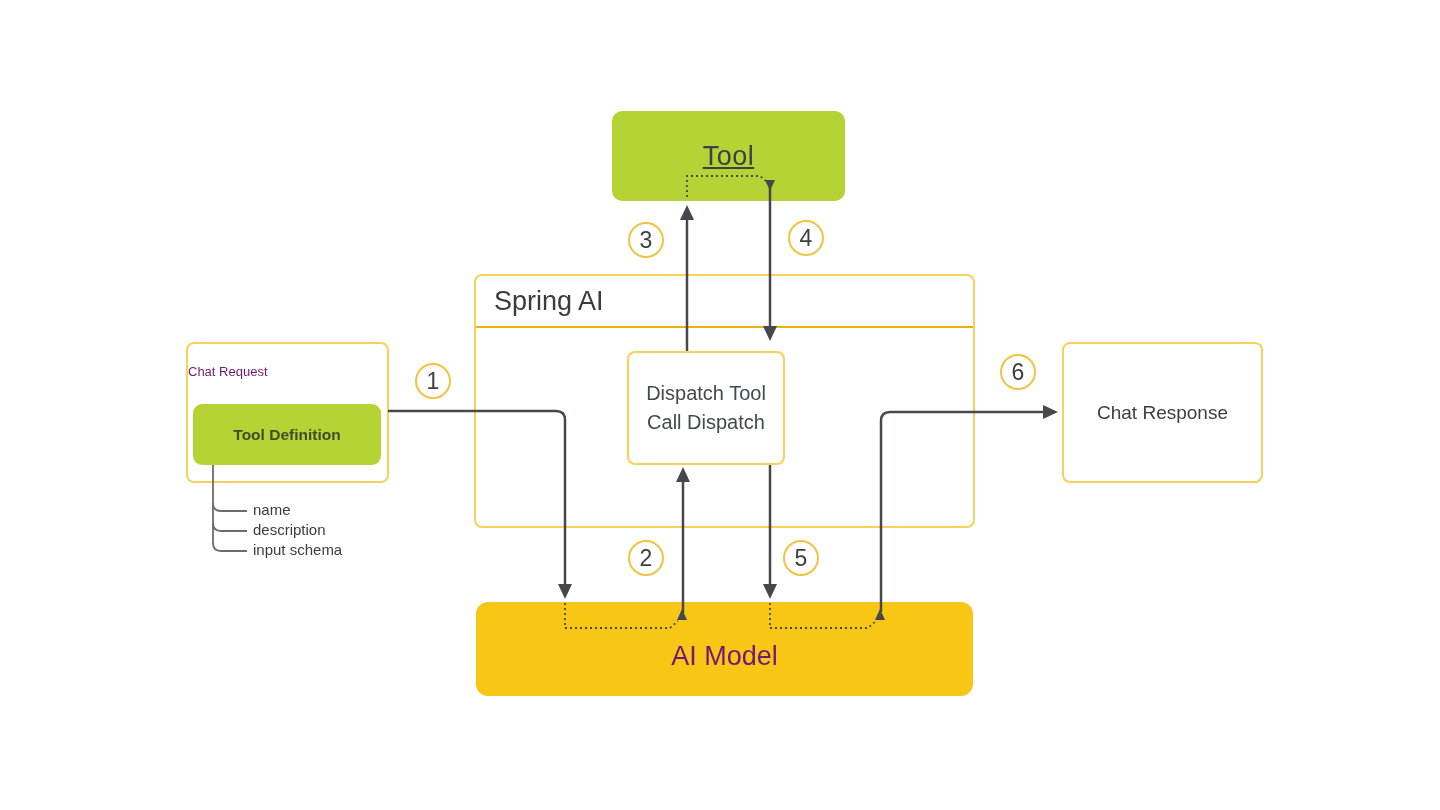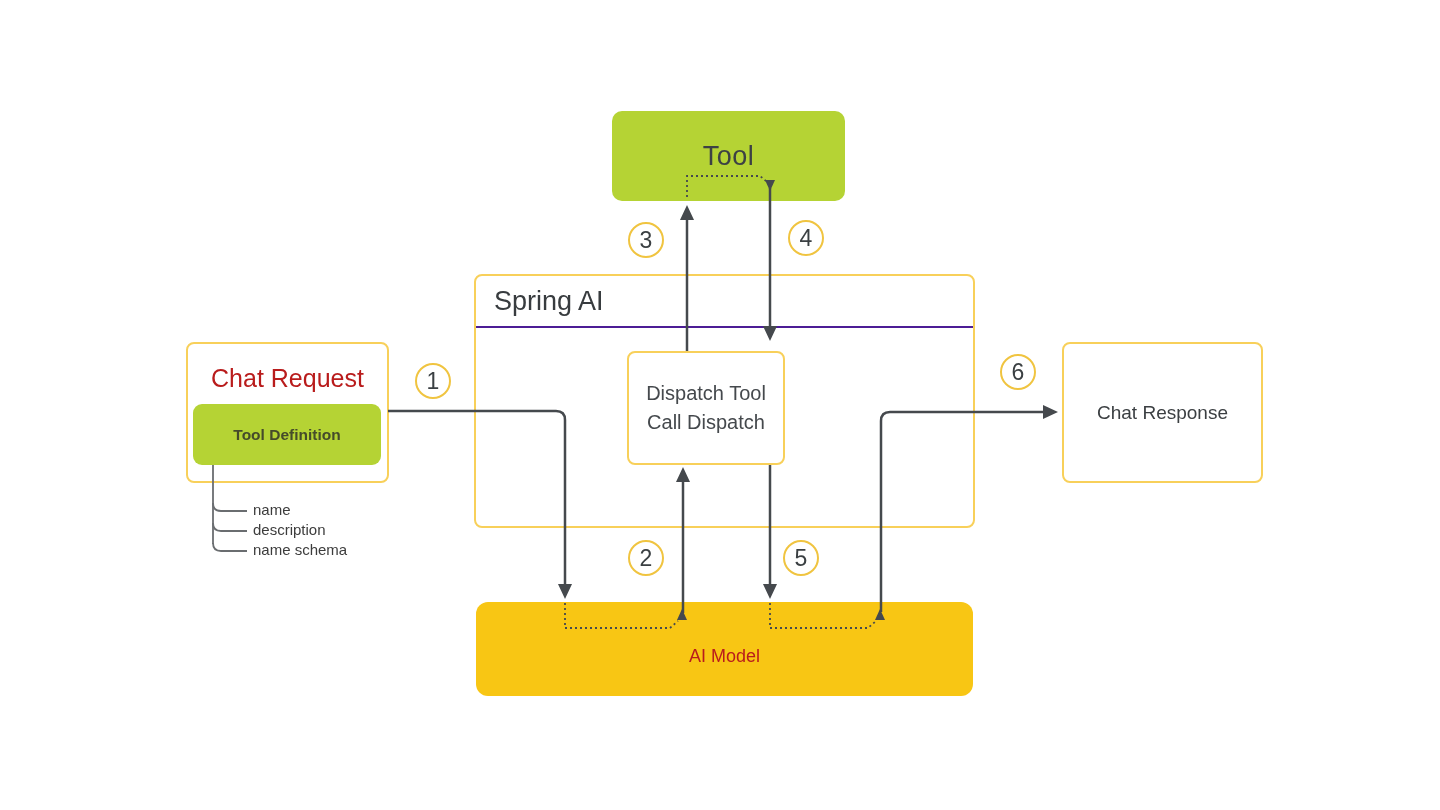--- a/index.html
+++ b/index.html
@@ -20,32 +20,32 @@
     box-sizing: border-box;
   }
   
   .tool-box {
     left: 612px; top: 111px; width: 233px; height: 90px;
     background: #b5d334;
     border-radius: 10px;
     display: flex; align-items: center; justify-content: center;
   }
   .tool-box .label {
-    font-size: 27px; color: #3d4144; letter-spacing: 0.5px;
+    font-size: 27px; color: #3d4144; letter-spacing: 0.5px; text-decoration: underline;
   }
   
   .spring-box {
     left: 474px; top: 274px; width: 501px; height: 254px;
     border: 2px solid #f8d05a;
     border-radius: 8px;
     background: transparent;
   }
   .spring-header {
     position: absolute; left: 0; top: 0; right: 0; height: 50px;
-    border-bottom: 2px solid #4c1d95;
+    border-bottom: 2px solid #eab308;
     display: flex; align-items: center;
     padding-left: 18px;
     text-align: center;
   }
   .spring-header .label {
     font-size: 27px; color: #383c3f;
   }
   
   .dispatch-box {
     left: 627px; top: 351px; width: 158px; height: 114px;
@@ -59,22 +59,21 @@
   }
   
   .chat-request-box {
     left: 186px; top: 342px; width: 203px; height: 141px;
     border: 2px solid #f8d05a;
     border-radius: 8px;
     background: #ffffff;
   }
   .chat-request-title {
     position: absolute; left: 0; right: 0; top: 20px;
-    text-align: center;
-    font-size: 25px; color: #b91c1c;
+    font-size: 13px; color: #701a75;
   }
   
   .tool-def-box {
     left: 193px; top: 404px; width: 188px; height: 61px;
     background: #b5d334;
     border-radius: 9px;
     display: flex; align-items: center; justify-content: center;
   }
   .tool-def-box .label {
     font-size: 15.5px; font-weight: 700; color: #454b2a;
@@ -92,21 +91,21 @@
   }
   
   .ai-model-box {
     left: 476px; top: 602px; width: 497px; height: 94px;
     background: #f8c614;
     border-radius: 12px;
     display: flex; align-items: center; justify-content: center;
     padding-top: 14px;
   }
   .ai-model-box .label {
-    font-size: 18px; color: #b91c1c;
+    font-size: 27px; color: #701a75;
   }
   
   .step-circle {
     position: absolute;
     width: 36px; height: 36px;
     border: 2px solid #f0c440;
     border-radius: 50%;
     background: #ffffff;
     display: flex; align-items: center; justify-content: center;
     font-size: 23px; color: #3b4043;
@@ -158,21 +157,21 @@
   <div class="node chat-response-box">
     <span class="label">Chat Response</span>
   </div>
 
   <div class="node ai-model-box">
     <span class="label">AI Model</span>
   </div>
 
   <div class="attr-label attr-name">name</div>
   <div class="attr-label attr-desc">description</div>
-  <div class="attr-label attr-schema">name schema</div>
+  <div class="attr-label attr-schema">input schema</div>
 
   <svg class="connector-layer" viewBox="0 0 1440 810" xmlns="http://www.w3.org/2000/svg">
     <g stroke="#45494d" stroke-width="2.5" fill="none">
 
       <path d="M 388 411 L 556 411 Q 565 411 565 420 L 565 586"></path>
 
       <path d="M 683 613 L 683 481"></path>
 
       <path d="M 687 351 L 687 219"></path>
 

